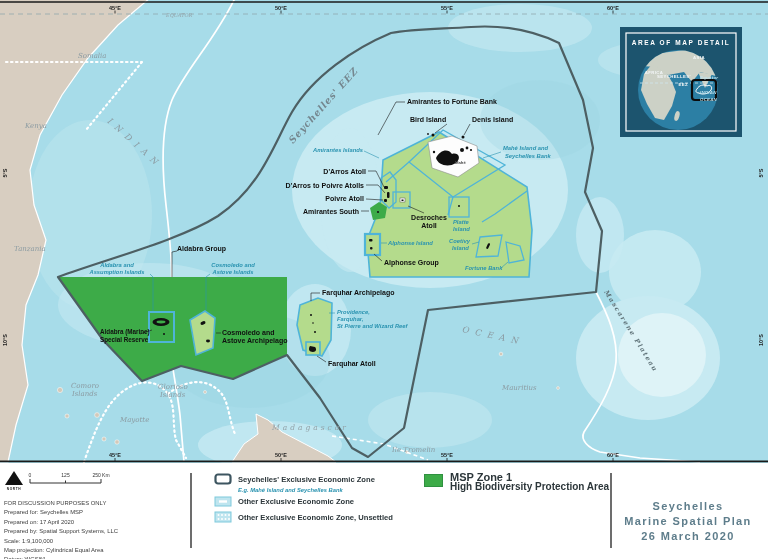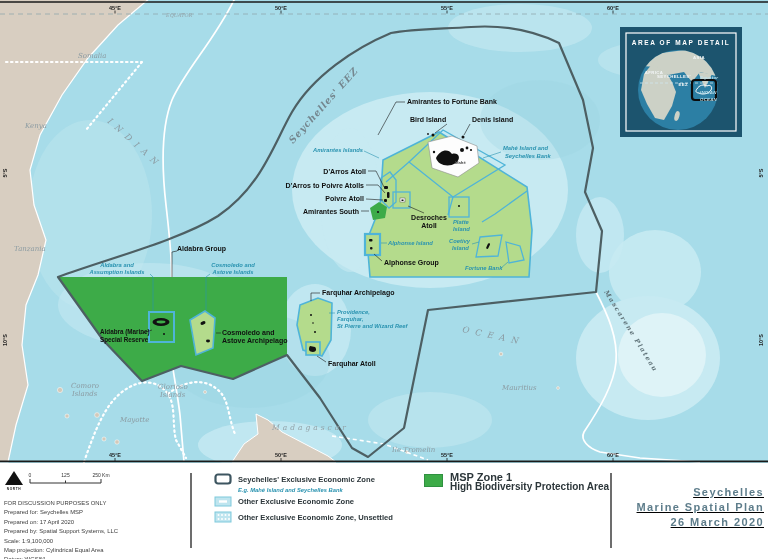--- a/index.html
+++ b/index.html
@@ -33,21 +33,21 @@
   #finelines div{font-size:5.9px;line-height:9.4px;color:#3c3c3c;white-space:nowrap;}
   .legcol{position:absolute;top:10px;}
   .legrow{display:flex;align-items:center;margin-bottom:4px;}
   .legrow svg{flex:0 0 auto;margin-right:6px;}
   .leglabel{font-size:7.6px;font-weight:700;color:#2c363a;white-space:nowrap;}
   .legeg{font-size:5.8px;font-style:italic;font-weight:700;color:#2a93b0;margin:-2px 0 3px 24px;white-space:nowrap;}
   .zname{font-size:11px;font-weight:700;color:#2c363a;line-height:9px;}
   .zdesc{font-size:10px;font-weight:700;color:#2c363a;line-height:9px;}
   .zrow{display:flex;margin-bottom:10px;}
   .zswatch{width:17px;height:11px;margin-right:7px;margin-top:1px;flex:0 0 auto;}
-  #titleblock{position:absolute;left:612px;top:22px;width:152px;text-align:right;text-decoration:underline;}
+  #titleblock{position:absolute;left:612px;top:36px;width:152px;text-align:center;}
   #titleblock div{font-size:11px;font-weight:700;color:#5e7d8b;letter-spacing:1.4px;line-height:15px;white-space:nowrap;}
 </style>
 </head>
 <body>
 
 <div id="stage">
 
 <svg id="mapsvg" width="768" height="463" viewBox="0 0 768 463">
 
   <rect x="0" y="0" width="768" height="463" fill="#a7dce9"></rect>

